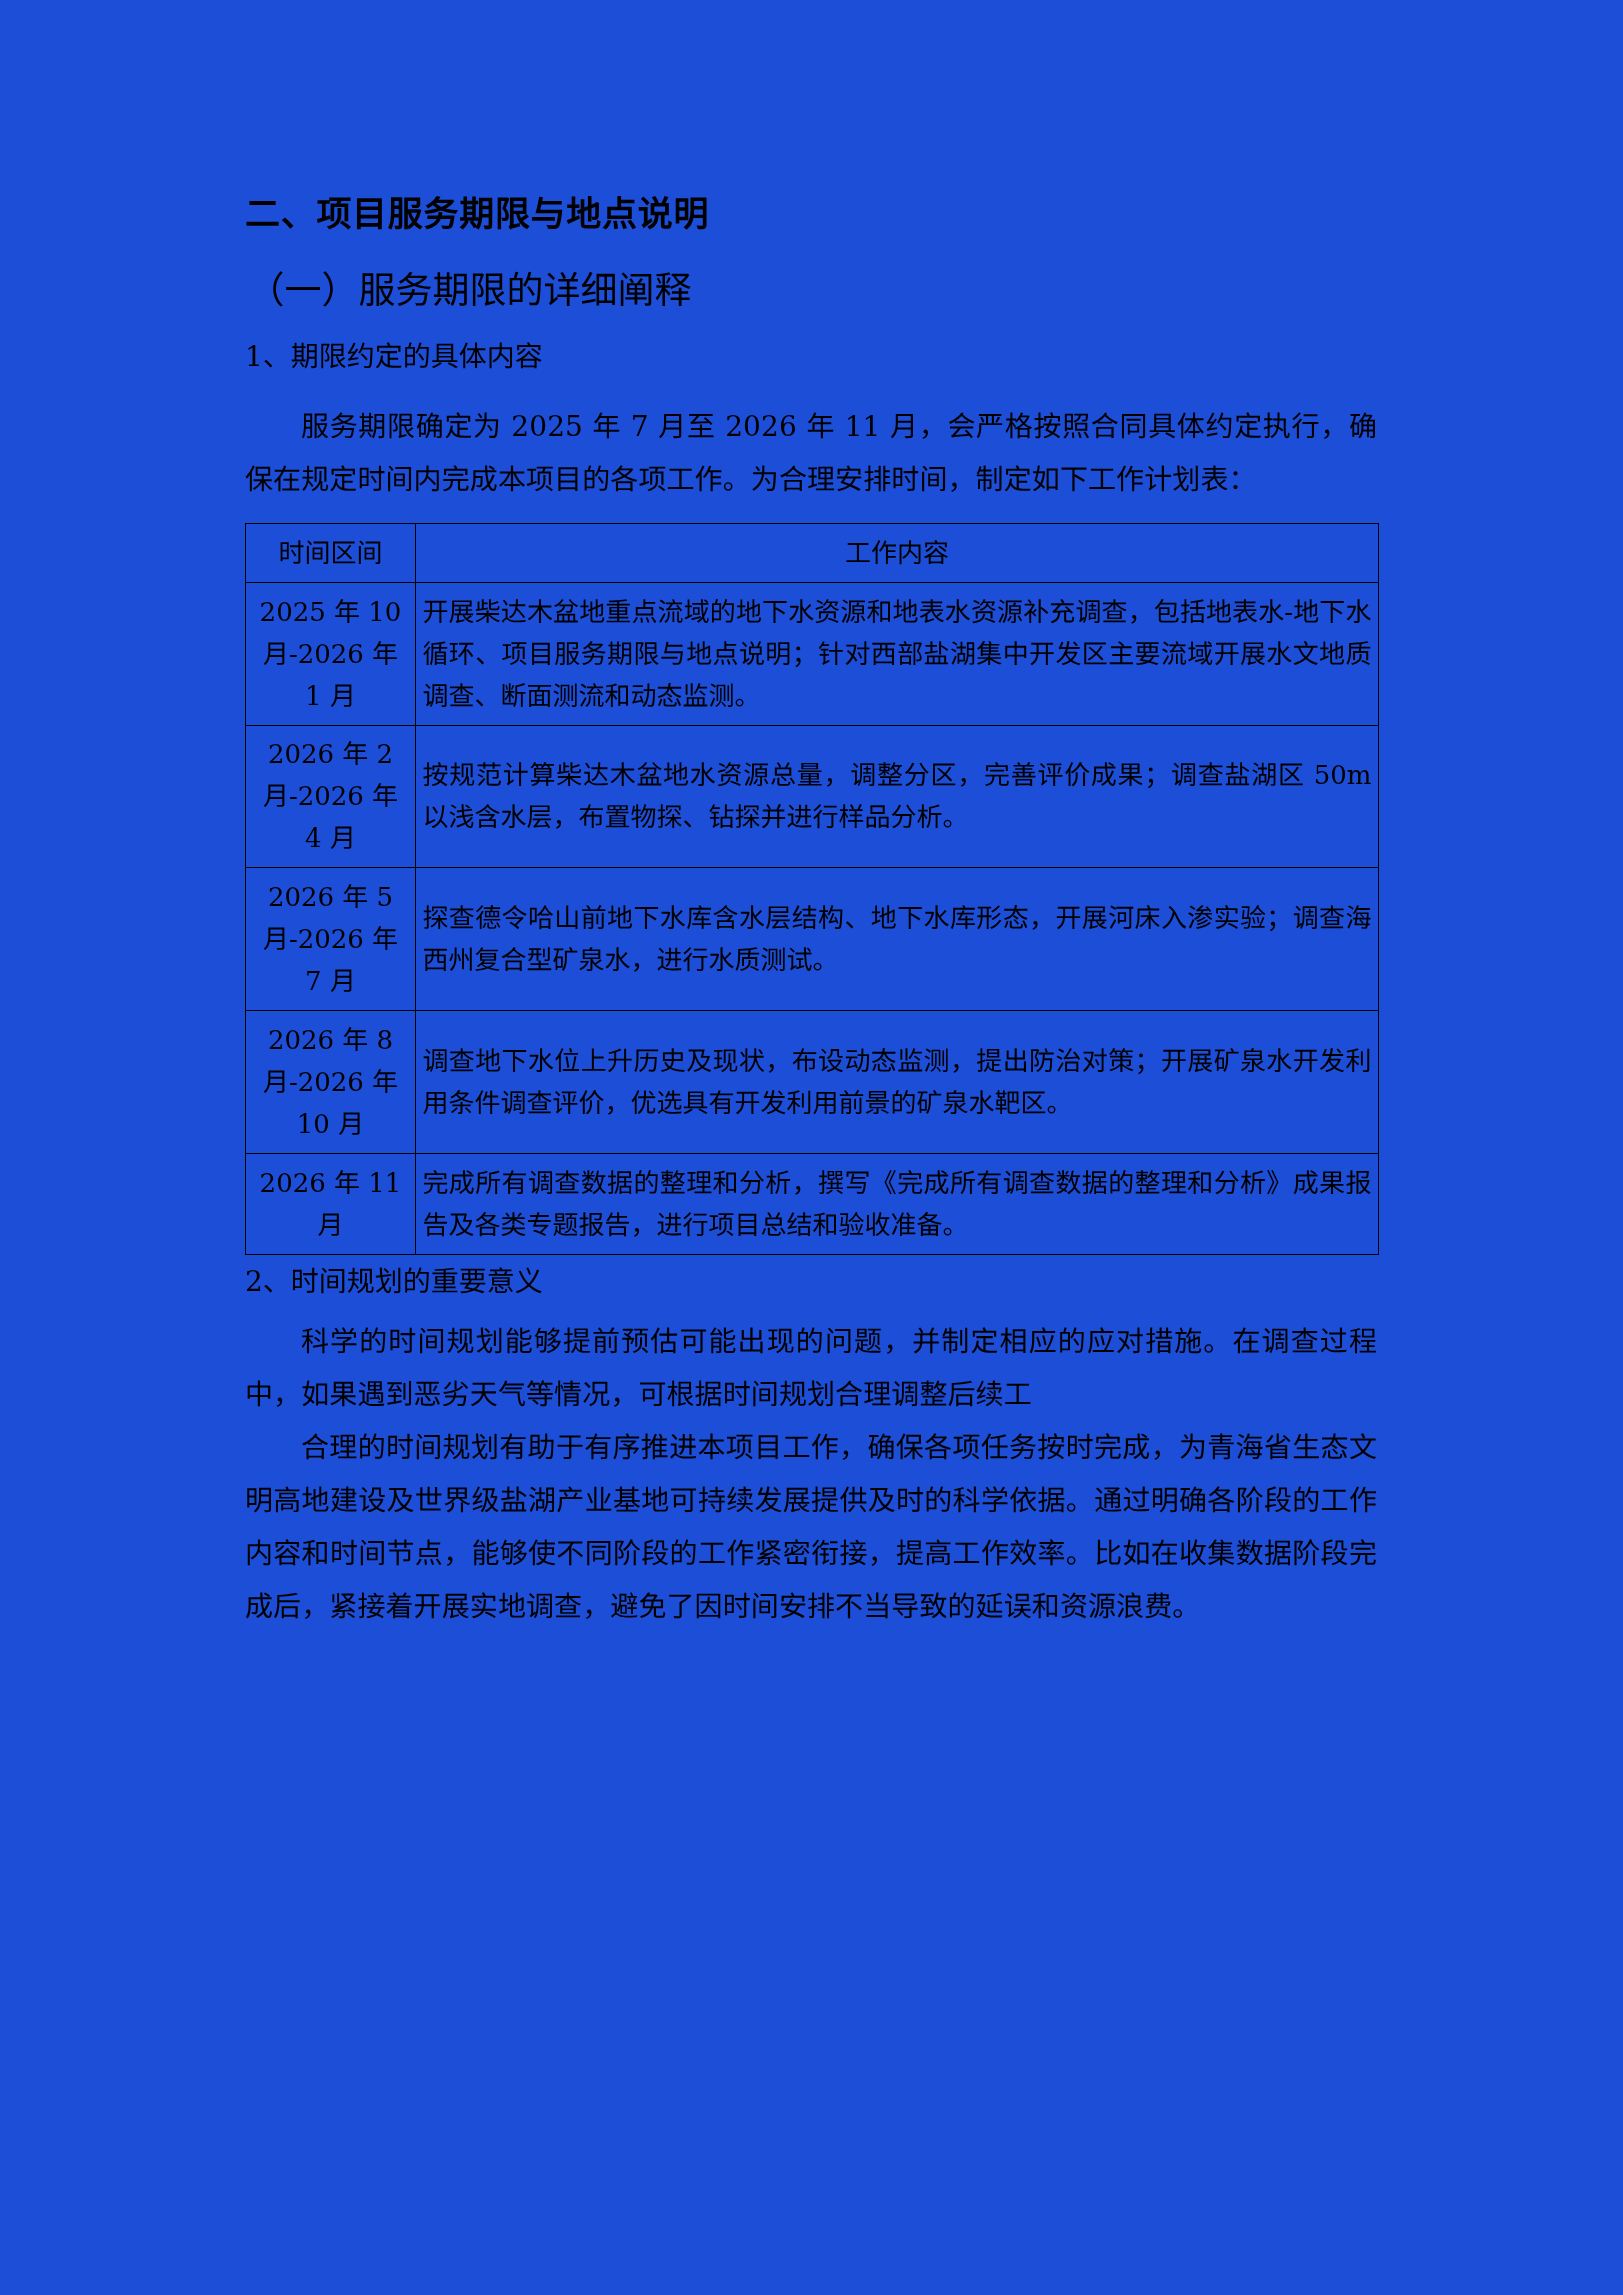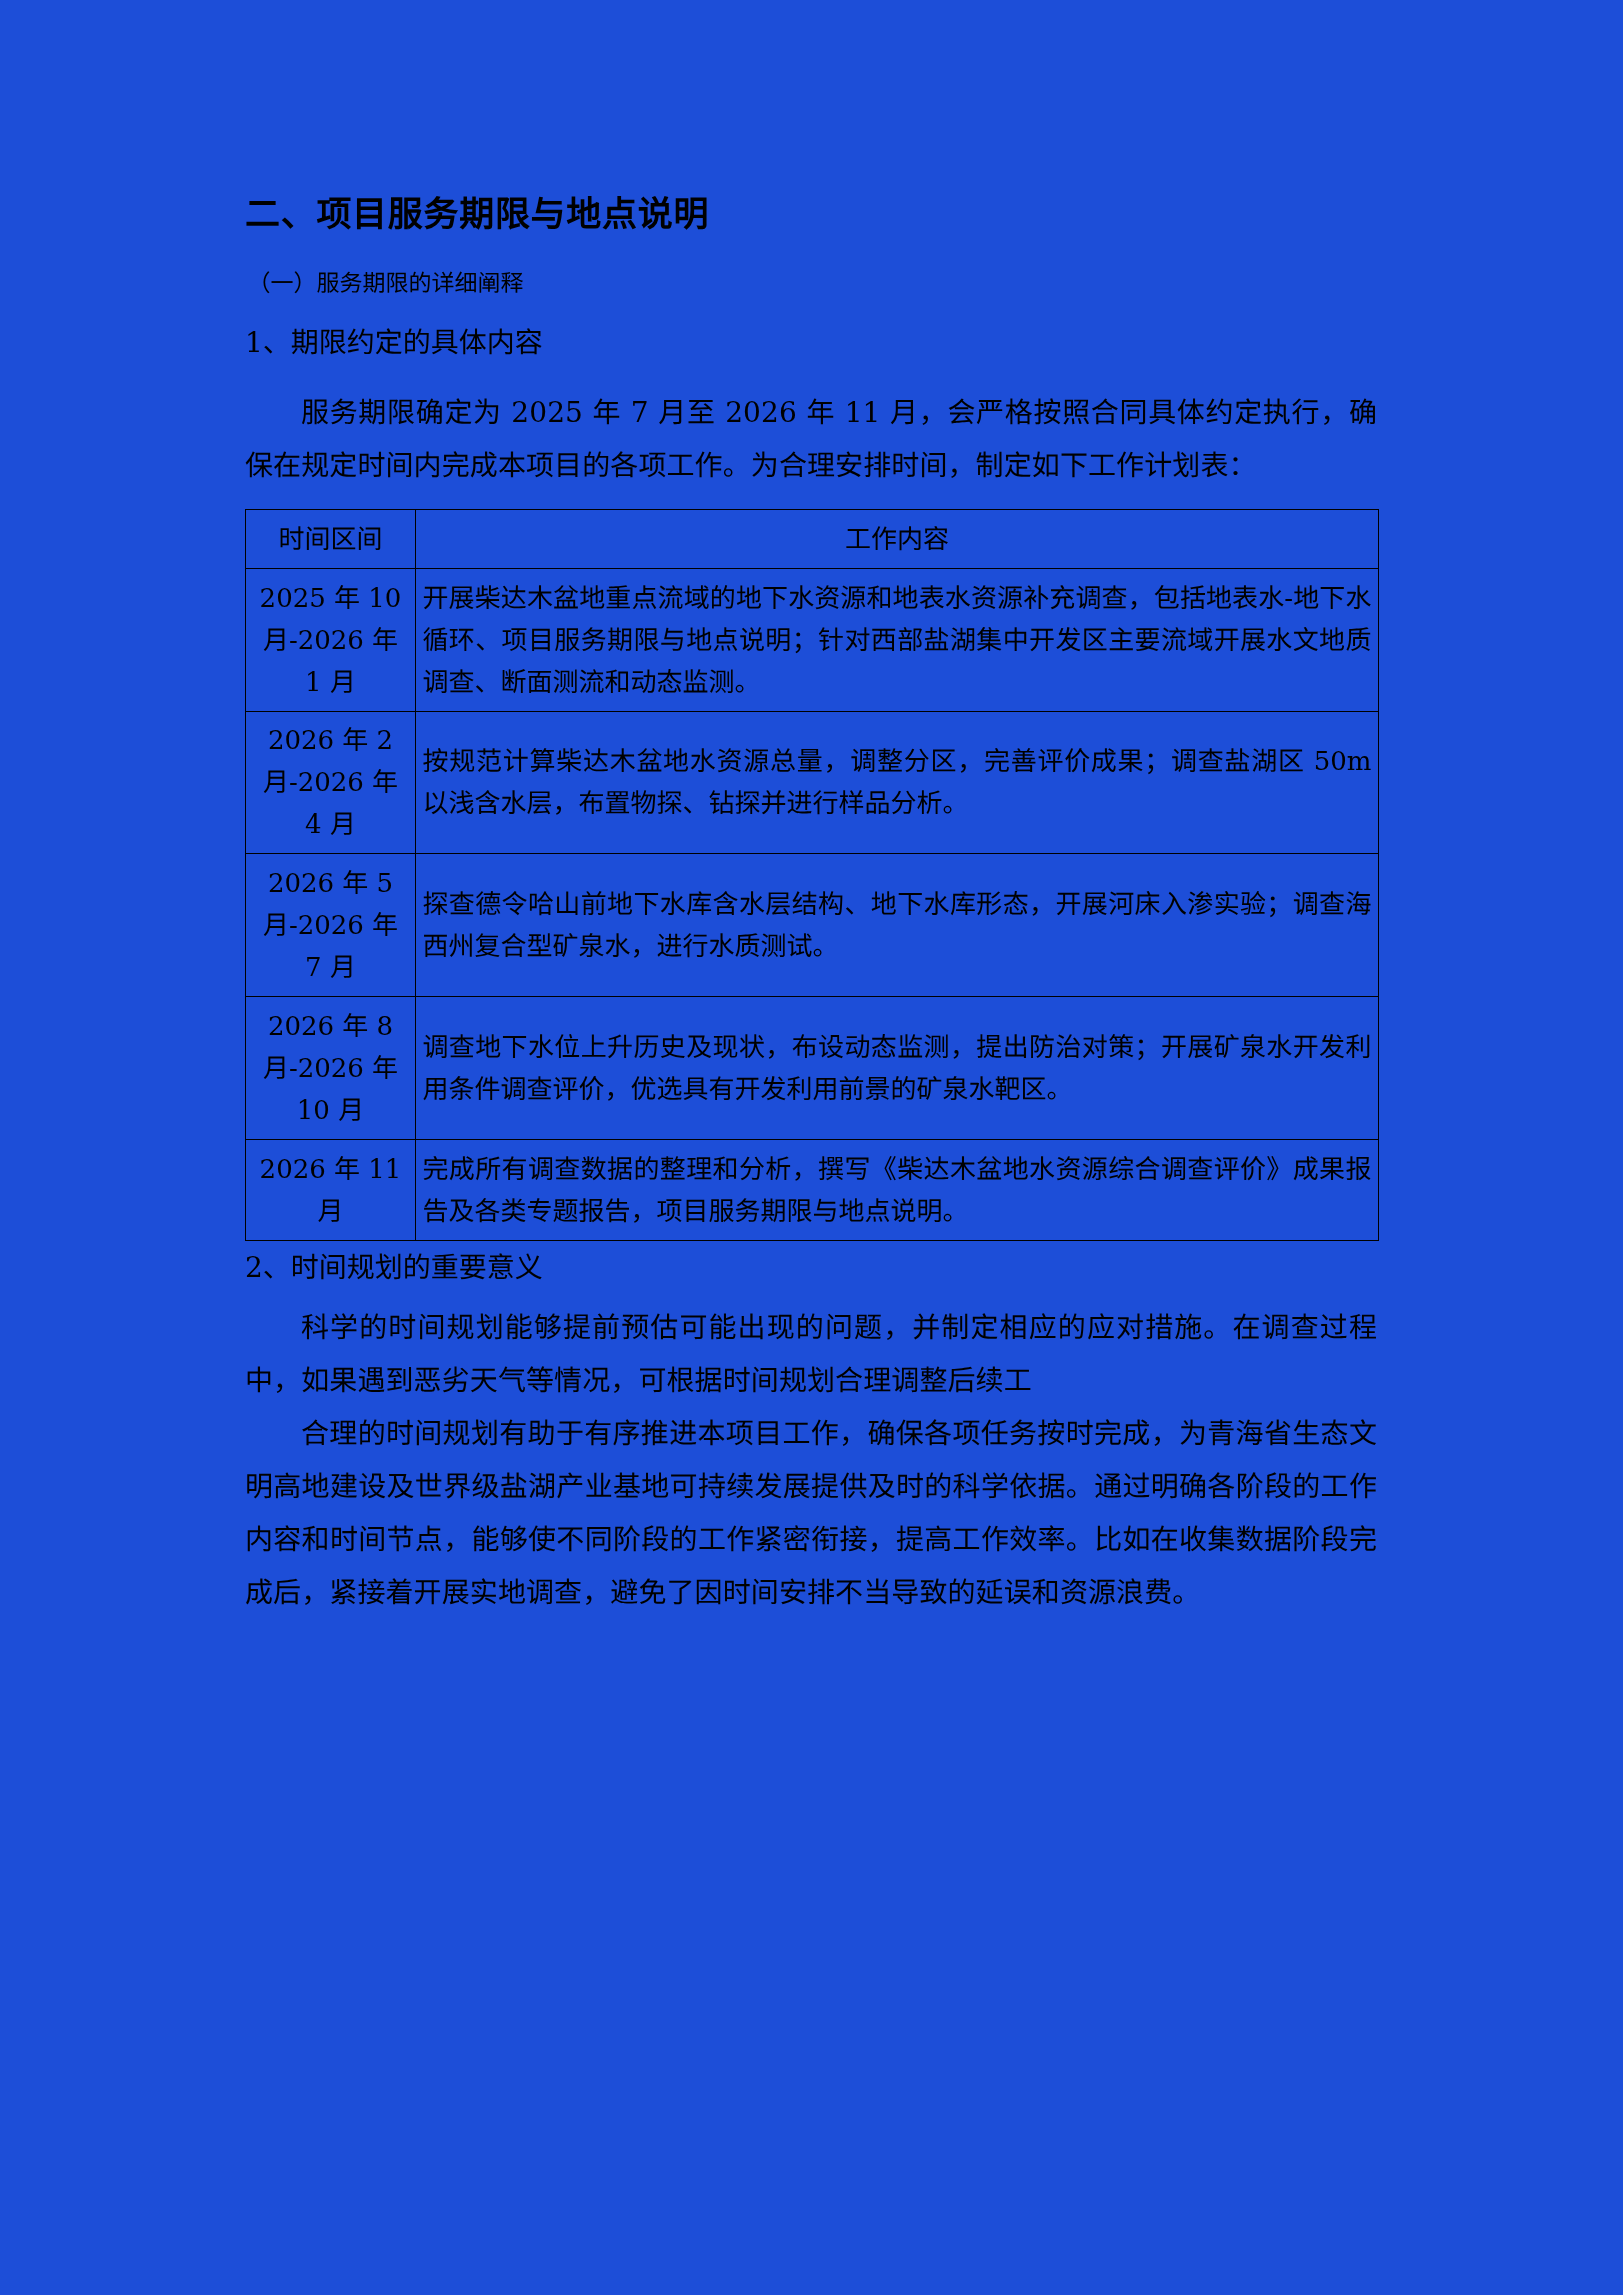--- a/index.html
+++ b/index.html
@@ -25,21 +25,21 @@
   
   .h1 {
     font-size: 35px;
     font-weight: bold;
     line-height: 1.0;
     letter-spacing: 0.7px;
     margin: 0 0 41px 0;
     text-align: left;
   }
   .h2 {
-    font-size: 23px;
+    font-size: 37px;
     font-weight: normal;
     line-height: 1.0;
     margin: 0 0 34px 0;
     padding-left: 2.6px;
   }
   .h3 {
     font-size: 28px;
     font-weight: normal;
     line-height: 1.0;
     margin: 0 0 29px 0;
@@ -132,21 +132,21 @@
       <tr>
         <td class="period">2026 年 5 月-2026 年 7 月</td>
         <td class="content center">探查德令哈山前地下水库含水层结构、地下水库形态，开展河床入渗实验；调查海西州复合型矿泉水，进行水质测试。</td>
       </tr>
       <tr>
         <td class="period">2026 年 8 月-2026 年 10 月</td>
         <td class="content">调查地下水位上升历史及现状，布设动态监测，提出防治对策；开展矿泉水开发利用条件调查评价，优选具有开发利用前景的矿泉水靶区。</td>
       </tr>
       <tr>
         <td class="period">2026 年 11 月</td>
-        <td class="content">完成所有调查数据的整理和分析，撰写《柴达木盆地水资源综合调查评价》成果报告及各类专题报告，项目服务期限与地点说明。</td>
+        <td class="content">完成所有调查数据的整理和分析，撰写《完成所有调查数据的整理和分析》成果报告及各类专题报告，进行项目总结和验收准备。</td>
       </tr>
     </tbody>
   </table>
 
   <h3 class="h3" style="margin-top:13px;margin-bottom:19.6px;">2、时间规划的重要意义</h3>
 
   <p class="para">科学的时间规划能够提前预估可能出现的问题，并制定相应的应对措施。在调查过程中，如果遇到恶劣天气等情况，可根据时间规划合理调整后续工</p>
 
   <p class="para">合理的时间规划有助于有序推进本项目工作，确保各项任务按时完成，为青海省生态文明高地建设及世界级盐湖产业基地可持续发展提供及时的科学依据。通过明确各阶段的工作内容和时间节点，能够使不同阶段的工作紧密衔接，提高工作效率。比如在收集数据阶段完成后，紧接着开展实地调查，避免了因时间安排不当导致的延误和资源浪费。</p>
 

